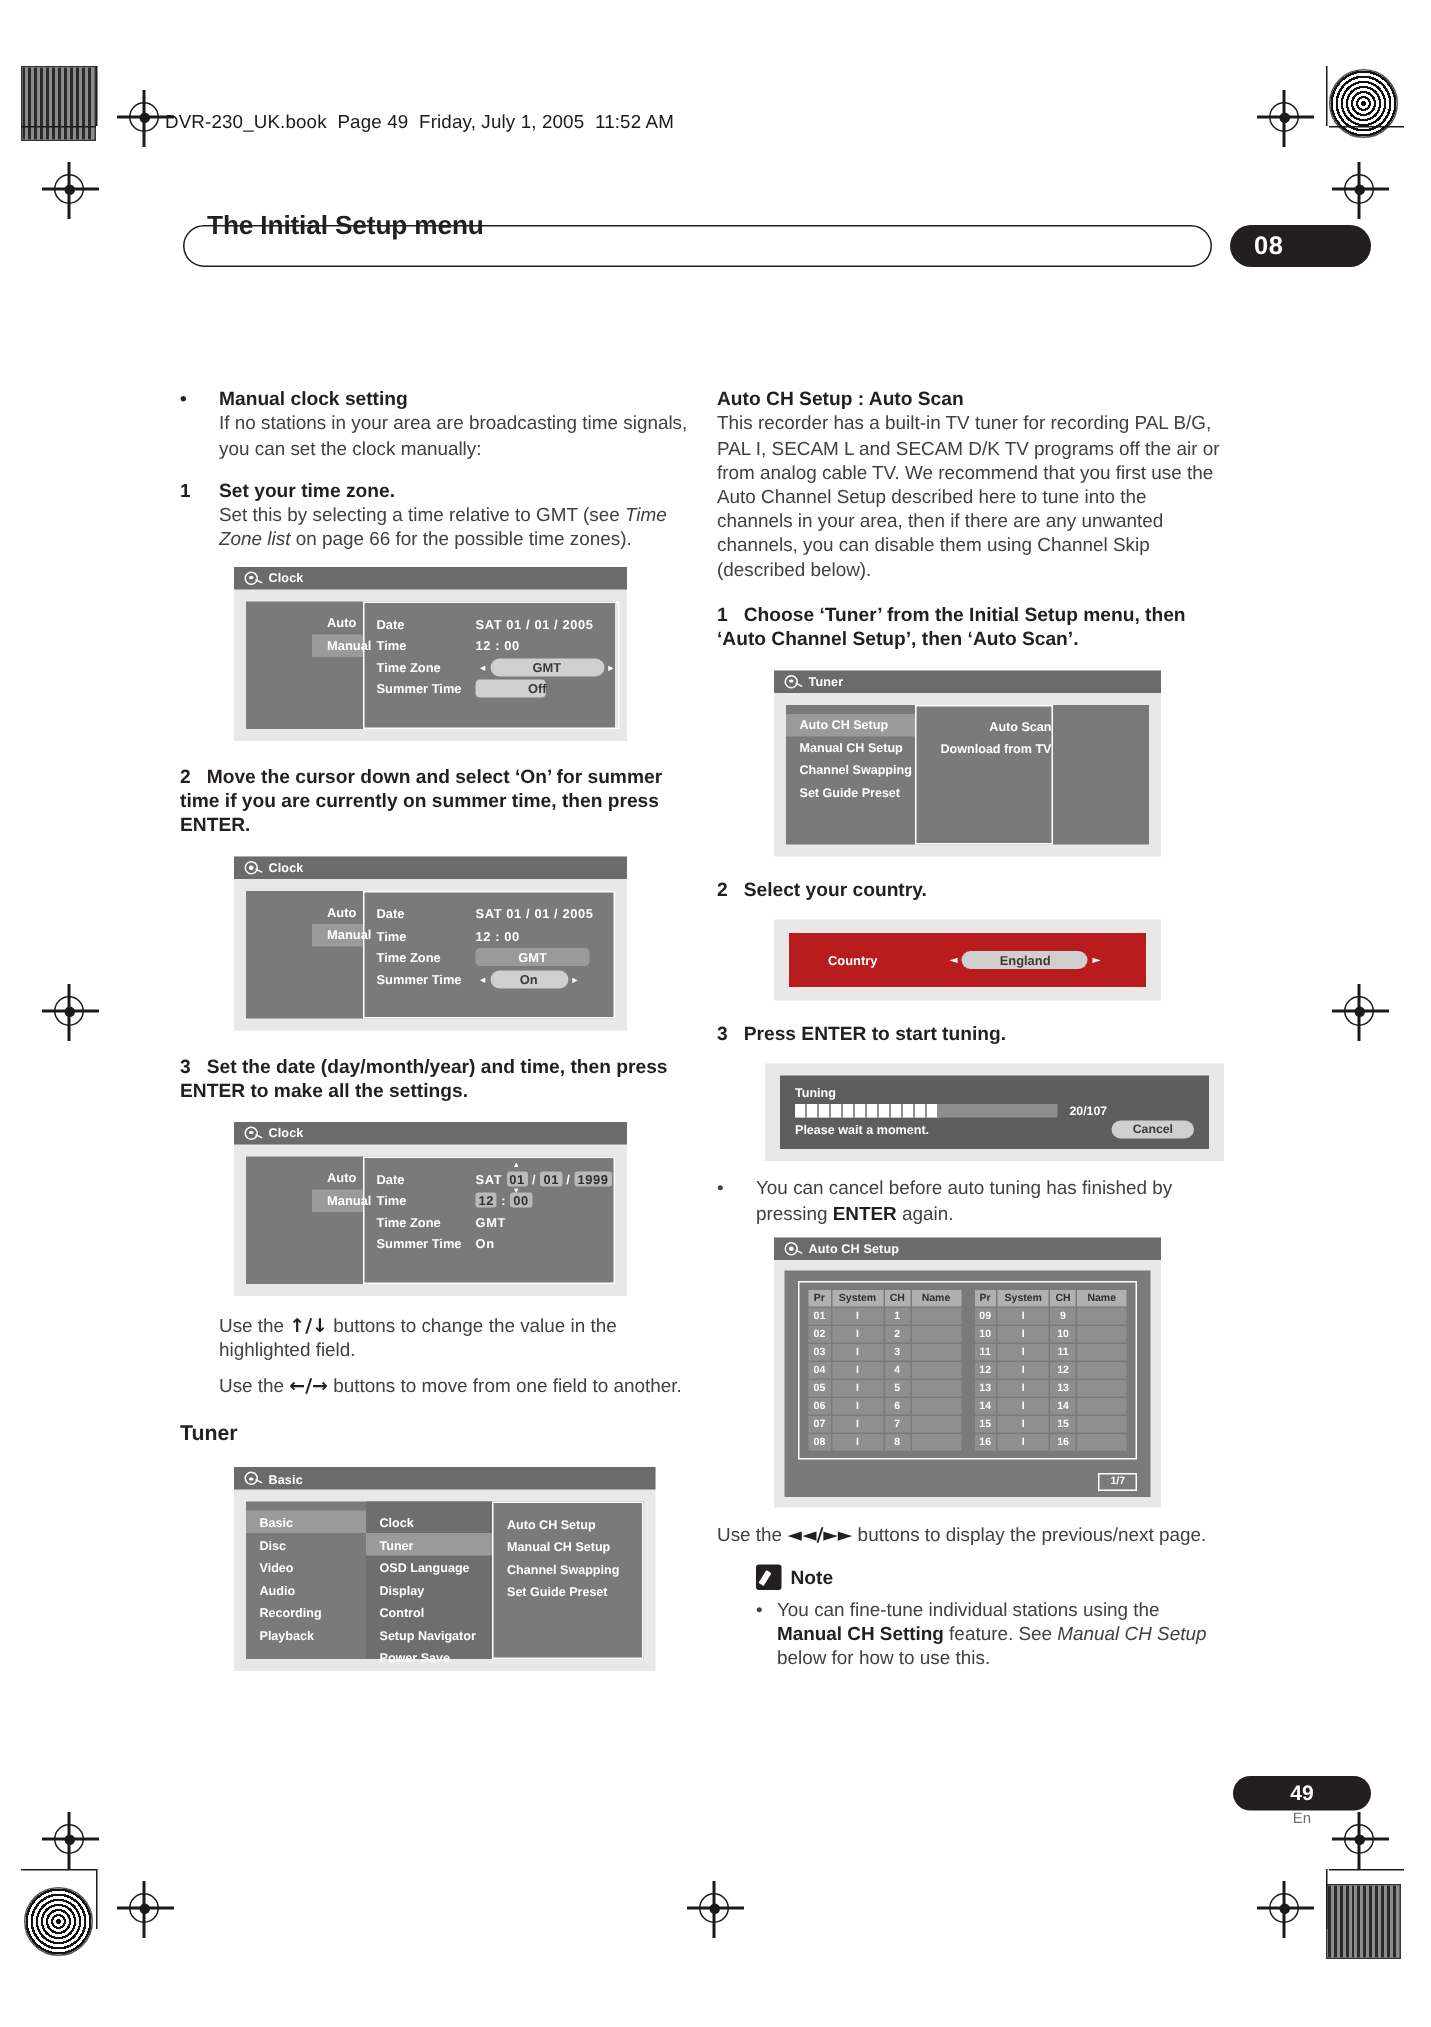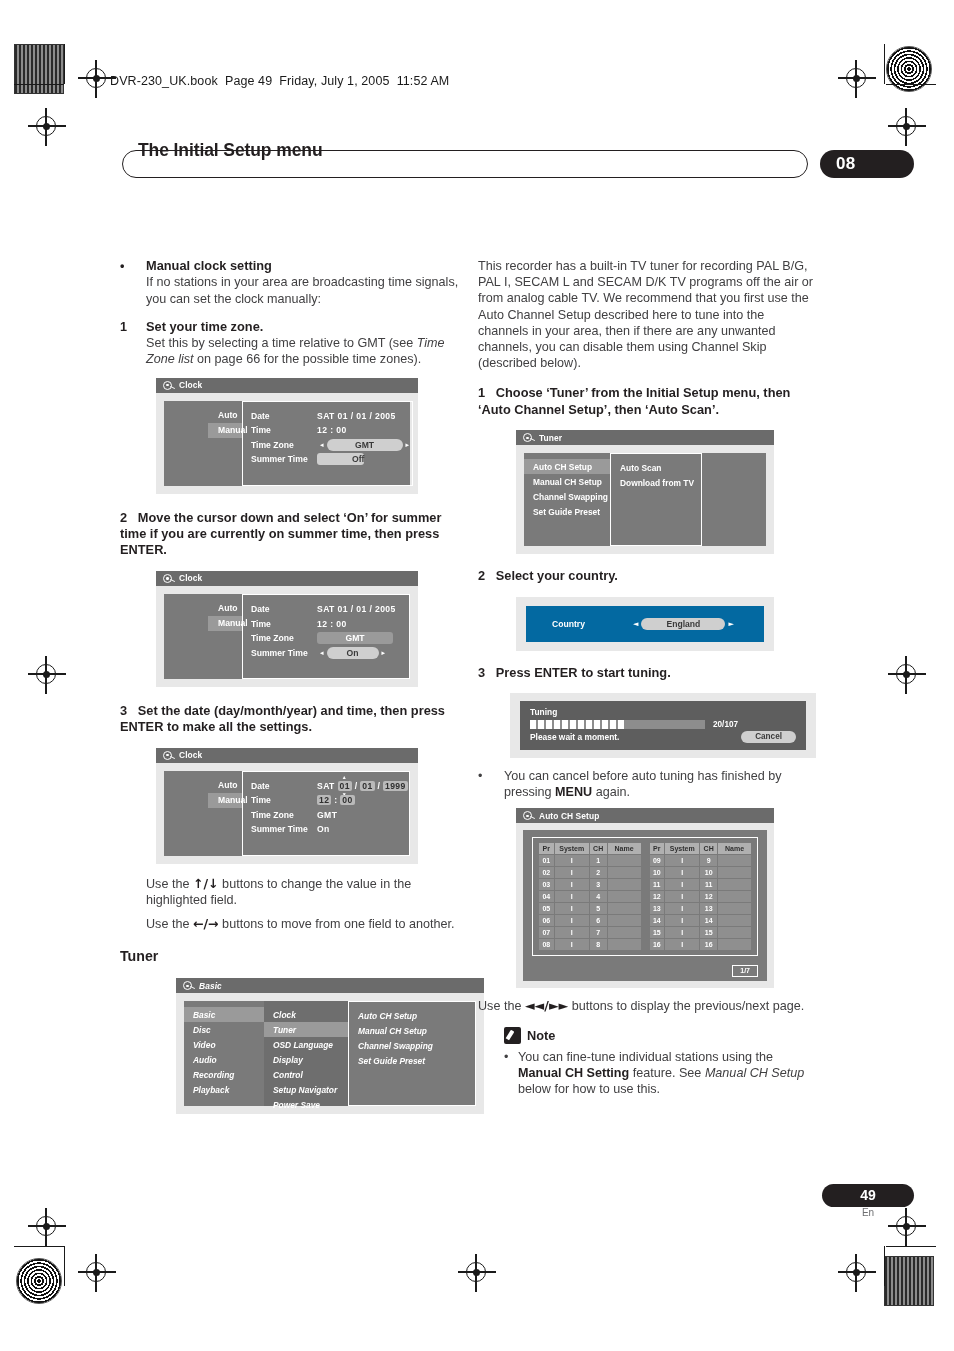--- a/index.html
+++ b/index.html
@@ -187,26 +187,26 @@
   .m-col.c3 { flex:1; border:1.6px solid #ffffff; }
   .m-item {
     font-size:8.4px; color:#ffffff; font-weight:bold;
     padding:2.5px 0 2.5px 9px; line-height:10px; white-space:nowrap;
   }
   .m-item.sel { background:#9a9a9a; }
 
   
   .menu2 { display:flex; background:#7a7a7a; height:93px; }
   .t-col1 { width:86px; padding-top:6px; }
-  .t-col2 { width:92px; border:1.6px solid #ffffff; padding-top:6px; }
+  .t-col2 { width:92px; border:1.6px solid #ffffff; padding-top:6px;text-align:right; }
   .t-rest { flex:1; }
 
   
   .country-box {
-    background:#0369a1; height:36px; display:flex; align-items:center;
+    background:#b91c1c; height:36px; display:flex; align-items:center;
     padding-left:26px; gap:0;
   }
   .country-lbl { font-size:8.6px; color:#ffffff; font-weight:bold; width:78px; }
 
   
   .tuning-box { background:#5e5e5e; padding:6px 10px 7px 10px; }
   .tuning-title { font-size:8.4px; color:#ffffff; font-weight:bold; margin-bottom:3px; }
   .tuning-mid { display:flex; align-items:center; gap:8px; }
   .bar-track {
     width:175px; height:9px; background:#8d8d8d; position:relative;
@@ -470,21 +470,21 @@
       </div>
     </div>
   </div>
 
   <div class="body-txt indent mb8"><span>Use the </span><span class="bold sym">↑/↓</span><span> buttons to change the value in the highlighted field.</span></div>
 
   <div class="body-txt indent mb16"><span>Use the </span><span class="bold sym">←/→</span><span> buttons to move from one field to another.</span></div>
 
   <div class="sec-hdg mb14">Tuner</div>
 
-  <div class="shot" style="margin-left:56px;width:308px;font-style:italic;">
+  <div class="shot" style="margin-left:36px;width:281px;">
     <div class="shot-title">
       <span class="disc-icon">
           <i class="ring"></i>
           <i class="tail"></i>
         </span>
       <span class="tname">Basic</span>
     </div>
     <div class="shot-body">
       <div class="menu3">
         <div class="m-col c1">
@@ -511,20 +511,21 @@
           <div class="m-item">Set Guide Preset</div>
         </div>
       </div>
     </div>
   </div>
 
 </div>
 
 <div class="col col-right">
 
+  <div class="hdg">Auto CH Setup : Auto Scan</div>
   <div class="body-txt mb14">This recorder has a built-in TV tuner for recording PAL B/G, PAL I, SECAM L and SECAM D/K TV programs off the air or from analog cable TV. We recommend that you first use the Auto Channel Setup described here to tune into the channels in your area, then if there are any unwanted channels, you can disable them using Channel Skip (described below).</div>
 
   <div class="hdg mb12">
     <span>1</span>&nbsp;&nbsp;&nbsp;<span>Choose ‘Tuner’ from the Initial Setup menu, then ‘Auto Channel Setup’, then ‘Auto Scan’.</span>
   </div>
 
   <div class="shot mb14" style="margin-left:38px;width:258px;">
     <div class="shot-title">
       <span class="disc-icon">
           <i class="ring"></i>
@@ -581,21 +582,21 @@
         <div class="tuning-bot">
           <span class="tuning-wait">Please wait a moment.</span>
           <span class="cancel-btn">Cancel</span>
         </div>
       </div>
     </div>
   </div>
 
   <div class="bullet-row mb8">
     <div class="bul body-txt">•</div>
-    <div class="bod body-txt"><span>You can cancel before auto tuning has finished by pressing </span><span class="bold">MENU</span><span> again.</span></div>
+    <div class="bod body-txt"><span>You can cancel before auto tuning has finished by pressing </span><span class="bold">ENTER</span><span> again.</span></div>
   </div>
 
 
   <div class="shot mb10" style="margin-left:38px;width:258px;">
     <div class="shot-title">
       <span class="disc-icon">
           <i class="ring"></i>
           <i class="tail"></i>
         </span>
       <span class="tname">Auto CH Setup</span>

